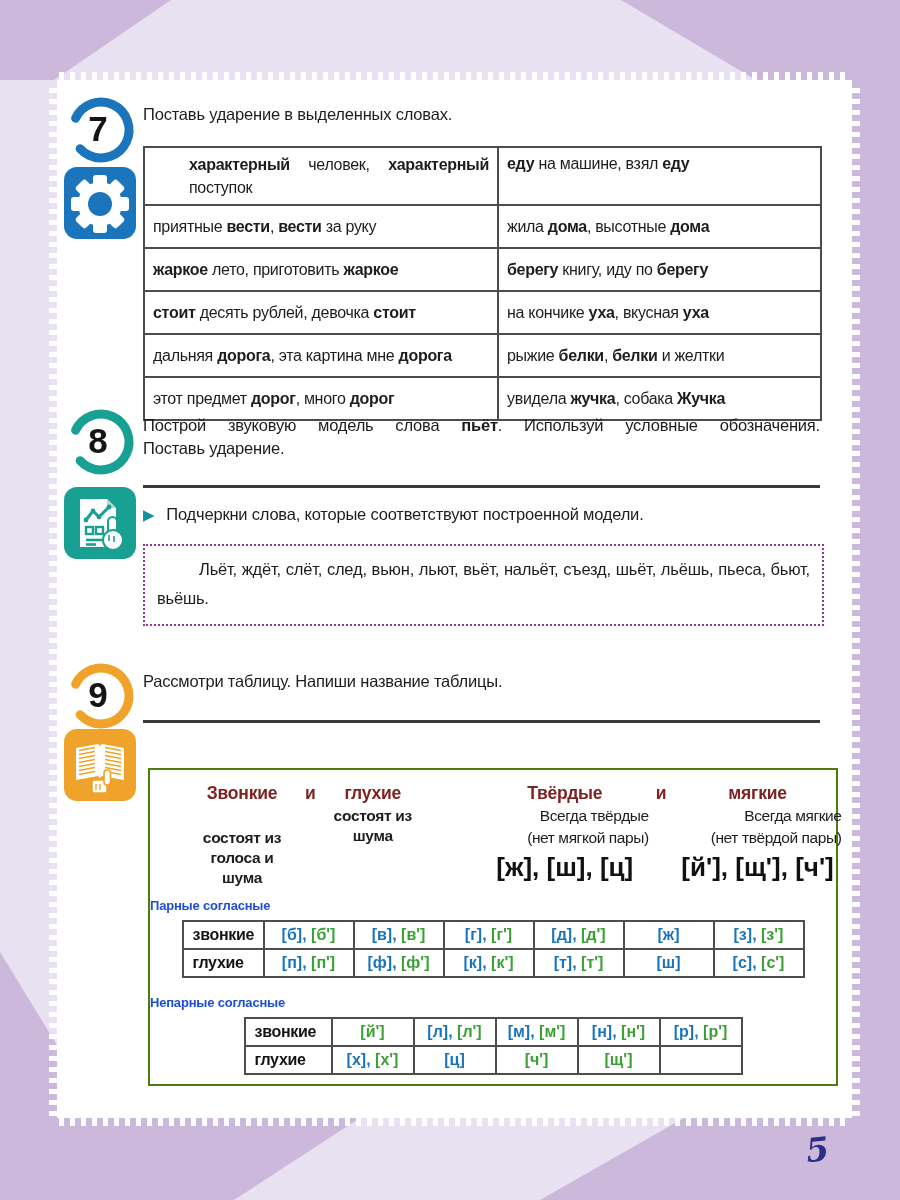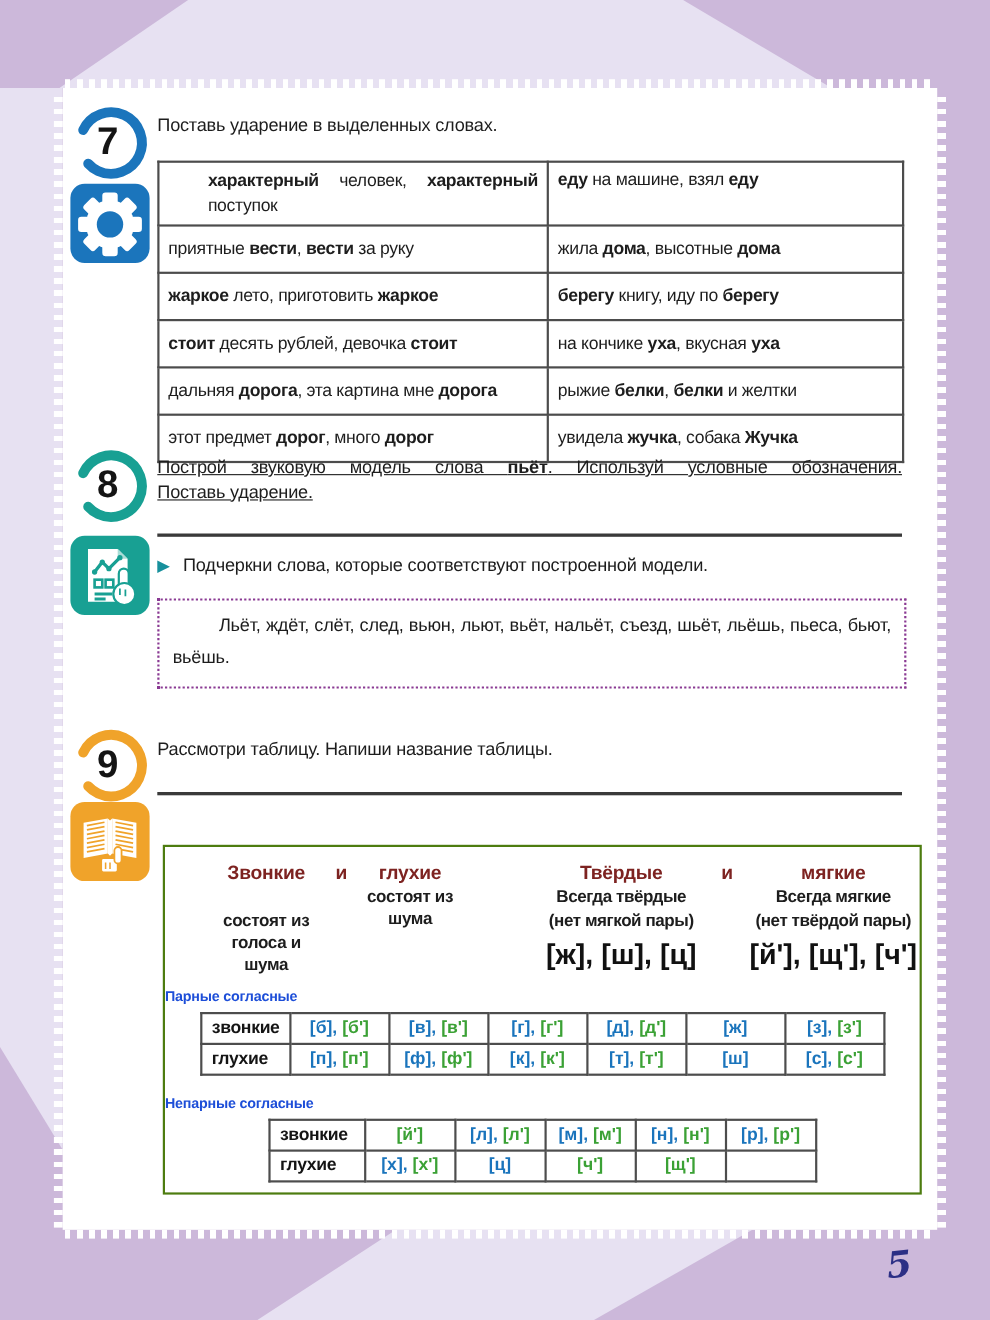--- a/index.html
+++ b/index.html
@@ -58,21 +58,21 @@
   .wordbox .inner{text-indent:42px;text-align:justify;}
 
   
   .soundbox{width:690px;height:318px;border:2px solid #4d7c0f;background:#fff;box-sizing:border-box;}
   .groups{display:flex;padding-top:13px;}
   .grp{display:flex;align-items:flex-start;}
   .grp .col{text-align:center;}
   .grp .hword{color:#7d2321;font-weight:bold;font-size:17.5px;letter-spacing:-0.2px;}
   .grp .andsep{color:#7d2321;font-weight:bold;font-size:17.5px;margin:0 7px;}
   .grp .desc{font-size:15.5px;font-weight:bold;color:#1d1d1d;line-height:1.3;letter-spacing:-0.3px;margin:2px auto 0;}
-  .grp .sub{font-size:15.5px;font-weight:bold;color:#1d1d1d;line-height:1.3;letter-spacing:-0.4px;margin-top:2px;}
+  .grp .sub{font-size:15.5px;font-weight:normal;color:#1d1d1d;line-height:1.3;letter-spacing:-0.4px;margin-top:2px;text-align:right;}
   .grp .sounds{font-size:26px;font-weight:bold;color:#111;margin-top:4px;letter-spacing:0;}
   .grp-left{margin-left:36px;}
   .grp-right{margin-left:58px;}
   .colA{width:112px;} .colB{width:100px;} .colC{width:168px;} .colD{width:168px;}
   .colA .desc{width:94px;margin-top:24px;} .colB .desc{width:82px;}
 
   .cons-head{color:#1d4ed8;font-weight:bold;font-size:13px;letter-spacing:-0.2px;}
   .cons-table{border-collapse:collapse;table-layout:fixed;margin:7px auto 0;font-size:16px;}
   .cons-table td{border:2px solid #4d4d4d;height:24px;text-align:center;padding:1px 2px;}
   .cons-table td.lbl{font-weight:bold;color:#141414;text-align:left;padding-left:9px;letter-spacing:-0.3px;}
@@ -158,21 +158,21 @@
     </div>
 
     <div class="abs badge" style="left:8px;top:326px;">
       <svg viewBox="0 0 72 72">
         <circle cx="36" cy="36" r="28" fill="#ffffff"></circle>
         <circle cx="36" cy="36" r="28" fill="none" stroke="#18a093" stroke-width="9" stroke-linecap="round" stroke-dasharray="143 33" transform="rotate(205 36 36)"></circle>
       </svg>
       <span class="badge-num">8</span>
     </div>
 
-    <div class="abs title2line" style="left:86px;top:334px;width:677px;text-decoration:underline;">
+    <div class="abs title2line" style="left:86px;top:334px;width:677px;">
       <div class="jline"><span>Построй звуковую модель слова </span><span class="b">пьёт</span><span>. Используй условные обозначения.</span></div>
       <div>Поставь ударение.</div>
     </div>
 
     <div class="abs rule" style="left:86px;top:405px;width:677px;"></div>
 
     <div class="abs tool" style="left:6px;top:406px;">
       <svg viewBox="0 0 74 74">
         <rect x="1" y="1" width="72" height="72" rx="13" fill="#18a093"></rect>
         <path d="M17 13 h27 l9 9 v39 h-36 z" fill="#ffffff"></path>

